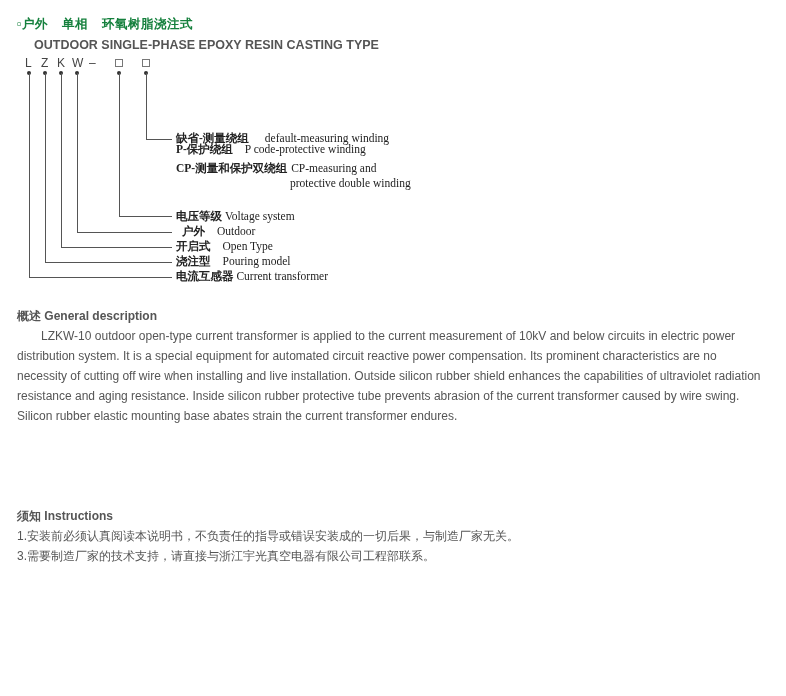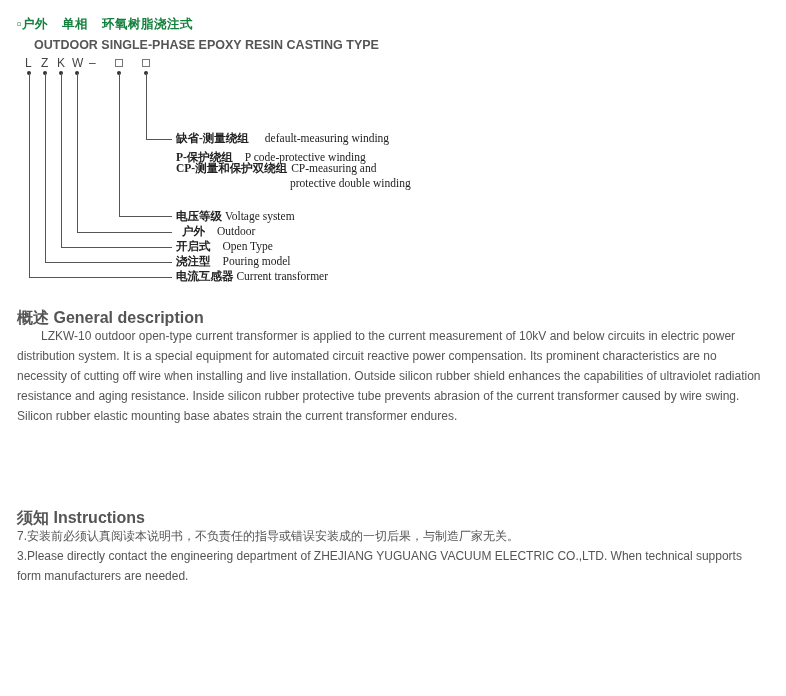--- a/index.html
+++ b/index.html
@@ -10,21 +10,21 @@
   .title-cn { left: 17px; top: 16px; font-size: 12.5px; font-weight: bold; color: #15803d; letter-spacing: 0.5px; }
   .title-cn span { margin-right: 14px; }
   .title-en { left: 17px; top: 38px; font-size: 12.5px; font-weight: bold; color: #555; margin-left: 17px; }
   .code-letter { top: 56px; font-size: 12px; color: #444; }
   .code-box { top: 59px; width: 8px; height: 8px; border: 1px solid #777; box-sizing: border-box; }
   .dot { width: 4px; height: 4px; border-radius: 50%; background: #333; }
   .vline { width: 1px; background: #555; }
   .hline { height: 1px; background: #555; }
   .lab { font-size: 11.5px; color: #222; line-height: 15px; }
   .lab .cn { font-weight: bold; text-align: right; }
-  .sec-head { left: 17px; font-size: 16px; font-weight: bold; color: #555; }
+  .sec-head { left: 17px; font-size: 12px; font-weight: bold; color: #555; }
   .para { position: absolute; left: 17px; width: 750px; font-size: 12px; line-height: 20px; color: #555; }
   .para p { margin: 0; }
   .indent { text-indent: 24px; }
 </style>
 </head>
 <body>
 
 <div class="abs sans title-cn">
   <span>▫户外</span><span>单相</span><span>环氧树脂浇注式</span>
 </div>
@@ -56,21 +56,21 @@
   <div class="abs hline" style="left:146px;top:139px;width:26px"></div>
   <div class="abs hline" style="left:119px;top:216px;width:53px"></div>
   <div class="abs hline" style="left:77px;top:232px;width:95px"></div>
   <div class="abs hline" style="left:61px;top:247px;width:111px"></div>
   <div class="abs hline" style="left:45px;top:262px;width:127px"></div>
   <div class="abs hline" style="left:29px;top:277px;width:143px"></div>
 
   <div class="abs serif lab" style="left:176px;top:131px">
     <span class="cn">缺省-测量绕组</span><span style="display:inline-block;width:16px"></span><span>default-measuring winding</span>
   </div>
-  <div class="abs serif lab" style="left:176px;top:150px">
+  <div class="abs serif lab" style="left:176px;top:142px">
     <span class="cn">P-保护绕组</span><span style="display:inline-block;width:12px"></span><span>P code-protective winding</span>
   </div>
   <div class="abs serif lab" style="left:176px;top:161px">
     <span class="cn">CP-测量和保护双绕组</span><span style="display:inline-block;width:4px"></span><span>CP-measuring and</span>
   </div>
   <div class="abs serif lab" style="left:290px;top:176px">protective double  winding</div>
 
   <div class="abs serif lab" style="left:176px;top:209px">
     <span class="cn">电压等级</span> <span>Voltage system</span>
   </div>
@@ -88,15 +88,15 @@
   </div>
 </div>
 
 <div class="abs sans sec-head" style="top:308px">概述 General description</div>
 <div class="para sans" style="top:326px">
   <p class="indent">LZKW-10 outdoor open-type current transformer is applied to the current measurement of 10kV and below circuits in electric power distribution system. It is a special equipment for automated circuit reactive power compensation. Its prominent characteristics are no necessity of cutting off wire when installing and live installation. Outside silicon rubber shield enhances the capabilities of ultraviolet radiation resistance and aging resistance. Inside silicon rubber protective tube prevents abrasion of the current transformer caused by wire swing. Silicon rubber elastic mounting base abates strain the current transformer endures.</p>
 </div>
 
 <div class="abs sans sec-head" style="top:508px">须知 Instructions</div>
 <div class="para sans" style="top:526px">
-  <p>7.安装前必须认真阅读本说明书，不负责任的指导或错误安装成的一切后果，与制造厂家无关。</p>
-  <p>3.Please directly contact the engineering department of ZHEJIANG YUGUANG VACUUM ELECTRIC CO.,LTD. When technical supports form manufacturers are needed.</p>
+  <p>1.安装前必须认真阅读本说明书，不负责任的指导或错误安装成的一切后果，与制造厂家无关。</p>
+  <p>3.需要制造厂家的技术支持，请直接与浙江宇光真空电器有限公司工程部联系。</p>
 </div>
 
 </body></html>

